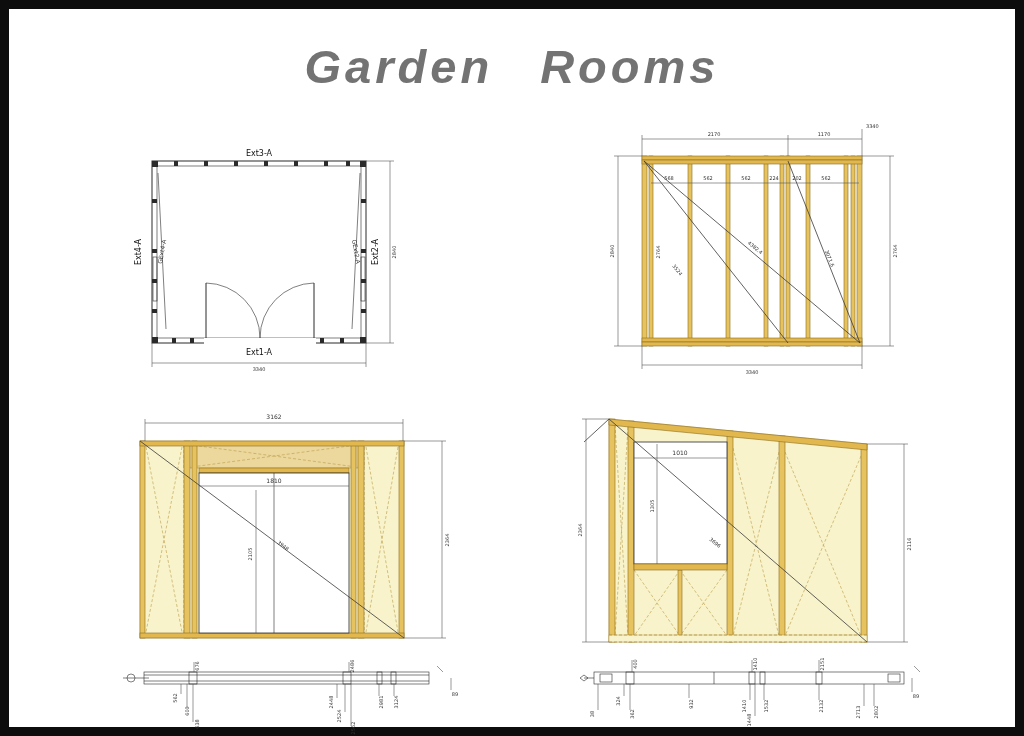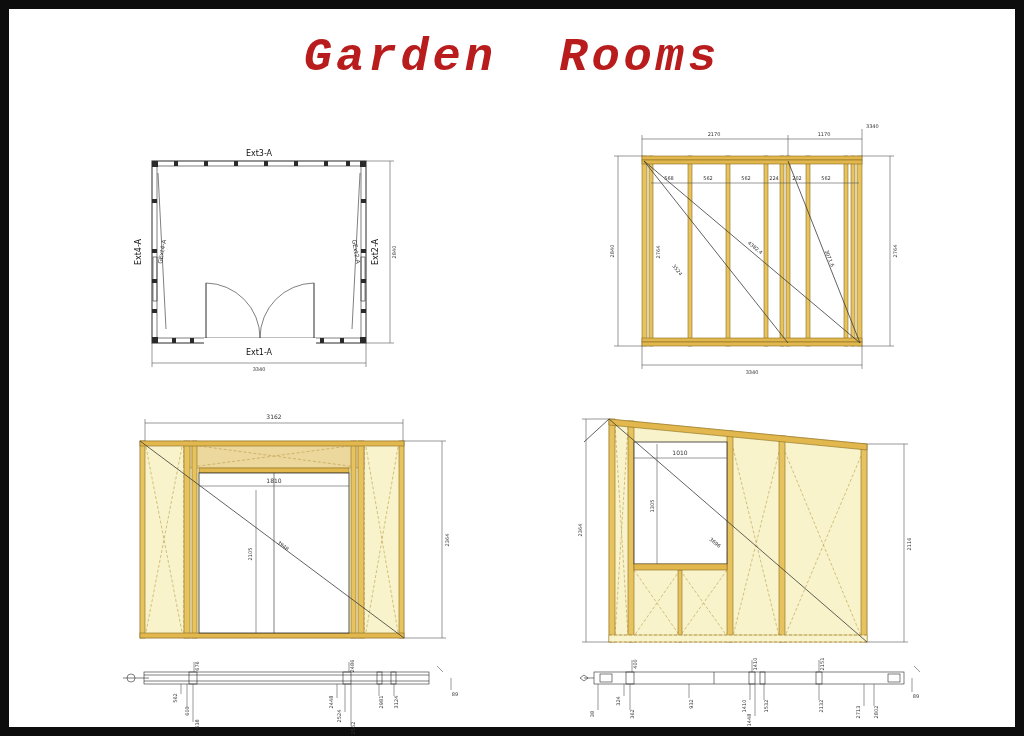--- a/index.html
+++ b/index.html
@@ -1,20 +1,20 @@
 <!DOCTYPE html>
 <html><head>
 <meta charset="utf-8">
 <style>
   html,body{margin:0;padding:0;}
   body{width:1024px;height:736px;background:#0d0d0d;position:relative;font-family:"DejaVu Sans",sans-serif;overflow:hidden;}
   .page{position:absolute;left:9px;top:9px;width:1006px;height:718px;background:#ffffff;}
-  .title{position:absolute;top:22px;left:0;width:100%;text-align:center;
-         font-family:Liberation Mono, monospace;font-style:italic;font-weight:700;
-         font-size:47px;color:#b91c1c;letter-spacing:4px;word-spacing:30px;}
+  .title{position:absolute;top:30px;left:0;width:100%;text-align:center;
+         font-family:Liberation Sans, sans-serif;font-style:italic;font-weight:700;
+         font-size:47px;color:#737373;letter-spacing:4px;word-spacing:30px;}
   svg{position:absolute;overflow:visible;}
   .ln{stroke:#2a2a2a;stroke-width:1;fill:none;}
   .thin{stroke:#2a2a2a;stroke-width:.6;fill:none;}
   .dimln{stroke:#555;stroke-width:.6;fill:none;}
   .diag{stroke:#3a3a3a;stroke-width:.8;fill:none;}
   .stud{fill:#e7c35f;stroke:#8a6d1f;stroke-width:.6;}
   .plate{fill:#e2b84e;stroke:#8a6d1f;stroke-width:.6;}
   .panel{fill:#f8f3ca;stroke:#b89b4a;stroke-width:.5;}
   .header{fill:#ecd79c;stroke:#a8893a;stroke-width:.5;}
   .brace{stroke:#b89b4a;stroke-width:.6;fill:none;stroke-dasharray:3,2;}

